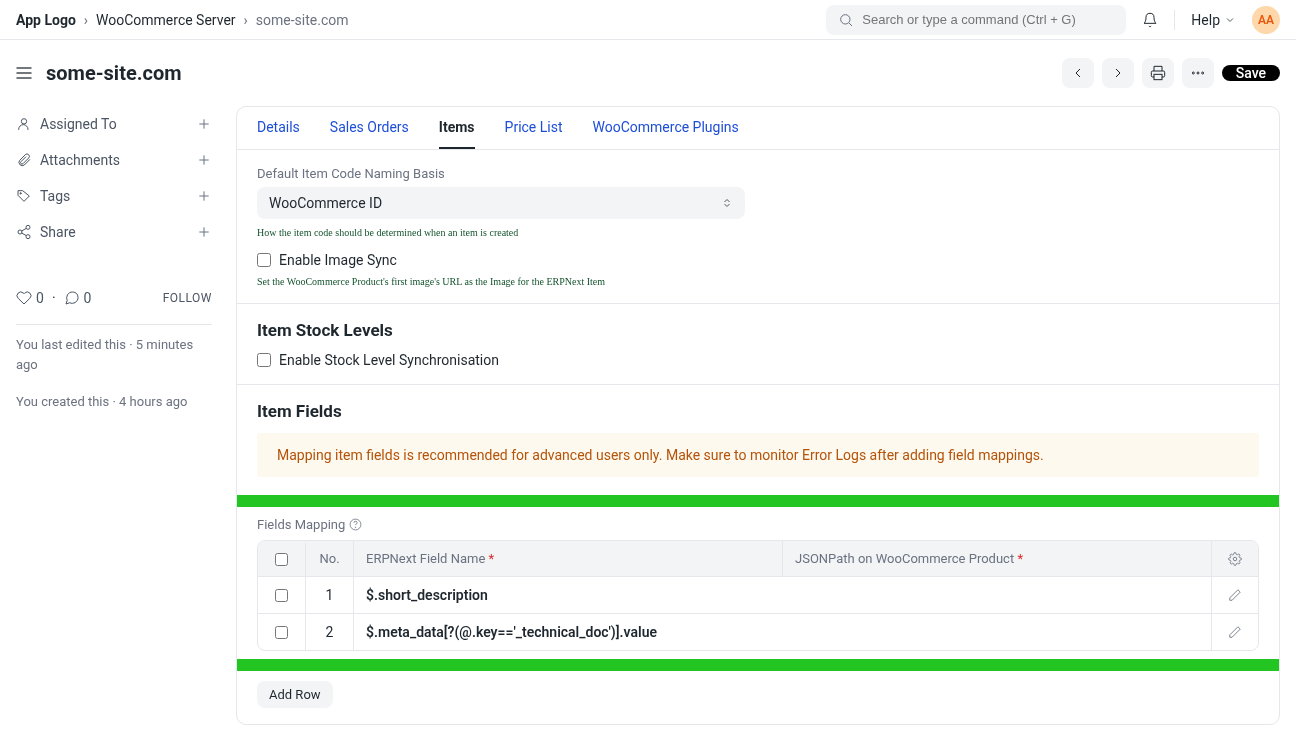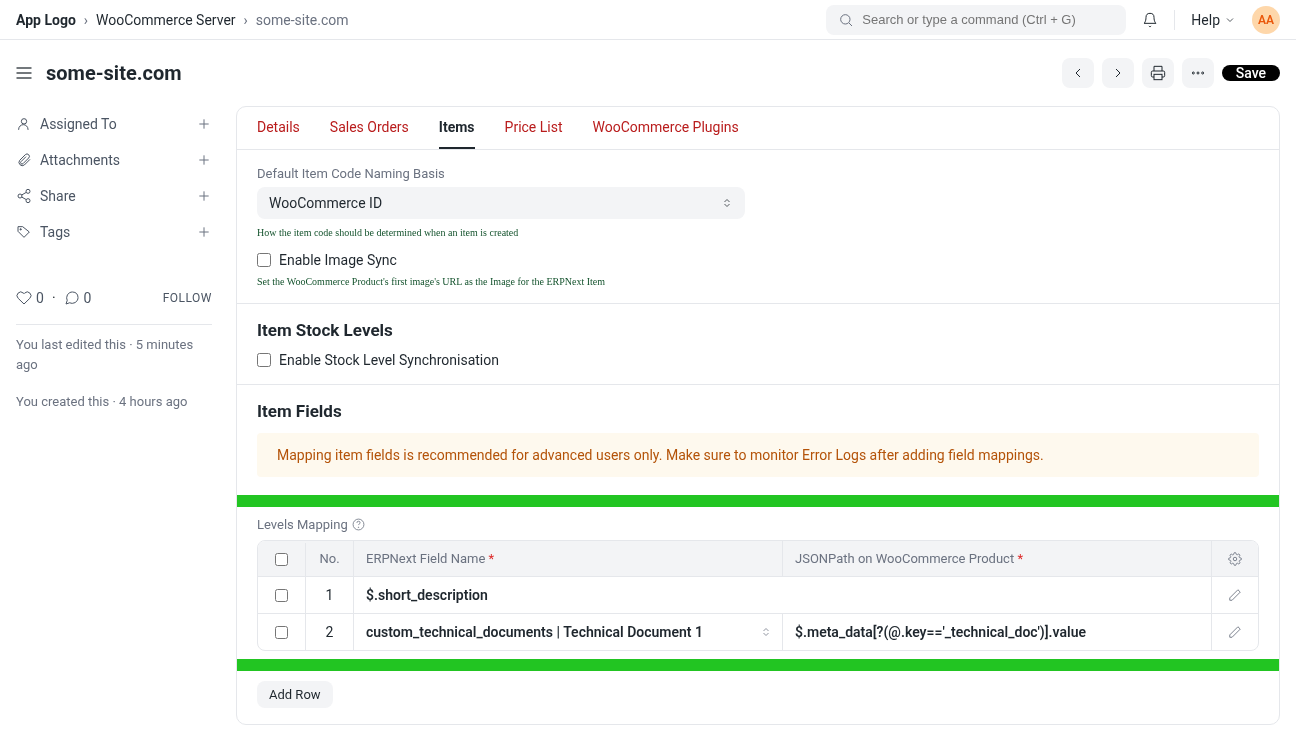--- a/index.html
+++ b/index.html
@@ -38,21 +38,21 @@
 .side-divider { height: 32px; }
 .engagement { display: flex; align-items: center; gap: 8px; padding: 8px 0; }
 .eng-item { display: flex; align-items: center; gap: 4px; color: #4b5563; }
 .follow-btn { margin-left: auto; font-size: 12px; letter-spacing: 0.5px; color: #4b5563; cursor: pointer; }
 .hr { border: none; border-top: 1px solid #e5e7eb; margin: 10px 0; }
 .activity { font-size: 13px; color: #6b7280; line-height: 1.5; margin-bottom: 18px; }
 
 
 .content { flex: 1; border: 1px solid #e5e7eb; border-radius: 10px; overflow: hidden; }
 .tabs { display: flex; gap: 30px; padding: 0 20px; border-bottom: 1px solid #e5e7eb; }
-.tab { padding: 12px 0; color: #b91c1c; cursor: pointer; border-bottom: 2px solid transparent; }
+.tab { padding: 12px 0; color: #1d4ed8; cursor: pointer; border-bottom: 2px solid transparent; }
 .tab.active { font-weight: 700; color: #1f272e; border-bottom-color: #1f272e; }
 
 .section { padding: 16px 20px; border-bottom: 1px solid #e5e7eb; }
 .section:last-child { border-bottom: none; }
 .field-label { font-size: 13px; color: #6b7280; margin-bottom: 6px; }
 .select-box { display: flex; align-items: center; justify-content: space-between; background: #f3f4f6; border-radius: 8px; padding: 8px 12px; width: 488px; cursor: pointer; }
 .help-text { font-size: 10px; color: #14532d; margin-top: 8px; font-family: Liberation Serif, serif; }
 .checkbox-row { display: flex; align-items: center; gap: 8px; margin-top: 14px; }
 .checkbox-row input { width: 14px; height: 14px; }
 .section-title { font-size: 17px; font-weight: 700; margin-bottom: 12px; }
@@ -185,42 +185,42 @@
       <span class="side-plus">
           <svg class="isvg" viewBox="0 0 24 24">
             <line x1="12" y1="5" x2="12" y2="19"></line>
             <line x1="5" y1="12" x2="19" y2="12"></line>
           </svg>
         </span>
     </div>
     <div class="side-item">
       <div class="side-item-left">
         <svg class="isvg" viewBox="0 0 24 24">
+            <path d="M20 12l-8 8-9-9V4h7z"></path>
+            <circle cx="7" cy="8" r="1" fill="currentColor"></circle>
+          </svg>
+        <span>Tags</span>
+      </div>
+      <span class="side-plus">
+          <svg class="isvg" viewBox="0 0 24 24">
+            <line x1="12" y1="5" x2="12" y2="19"></line>
+            <line x1="5" y1="12" x2="19" y2="12"></line>
+          </svg>
+        </span>
+    </div>
+    <div class="side-item">
+      <div class="side-item-left">
+        <svg class="isvg" viewBox="0 0 24 24">
             <circle cx="18" cy="5" r="3"></circle>
             <circle cx="6" cy="12" r="3"></circle>
             <circle cx="18" cy="19" r="3"></circle>
             <line x1="8.5" y1="10.5" x2="15.5" y2="6.5"></line>
             <line x1="8.5" y1="13.5" x2="15.5" y2="17.5"></line>
           </svg>
         <span>Share</span>
-      </div>
-      <span class="side-plus">
-          <svg class="isvg" viewBox="0 0 24 24">
-            <line x1="12" y1="5" x2="12" y2="19"></line>
-            <line x1="5" y1="12" x2="19" y2="12"></line>
-          </svg>
-        </span>
-    </div>
-    <div class="side-item">
-      <div class="side-item-left">
-        <svg class="isvg" viewBox="0 0 24 24">
-            <path d="M20 12l-8 8-9-9V4h7z"></path>
-            <circle cx="7" cy="8" r="1" fill="currentColor"></circle>
-          </svg>
-        <span>Tags</span>
       </div>
       <span class="side-plus">
           <svg class="isvg" viewBox="0 0 24 24">
             <line x1="12" y1="5" x2="12" y2="19"></line>
             <line x1="5" y1="12" x2="19" y2="12"></line>
           </svg>
         </span>
     </div>
     <div class="side-divider"></div>
     <div class="engagement">
@@ -277,21 +277,21 @@
         <span>Enable Stock Level Synchronisation</span>
       </div>
     </div>
 
     <div class="section" style="border-bottom:none">
       <div class="section-title">Item Fields</div>
       <div class="alert">Mapping item fields is recommended for advanced users only. Make sure to monitor Error Logs after adding field mappings.</div>
 
       <div class="highlight">
         <div class="table-label">
-          <span>Levels Mapping</span>
+          <span>Fields Mapping</span>
           <svg class="isvg" style="width:13px;height:13px;color:#6b7280" viewBox="0 0 24 24">
               <circle cx="12" cy="12" r="10"></circle>
               <path d="M9 9a3 3 0 0 1 6 0c0 2-3 2-3 4"></path>
               <circle cx="12" cy="17" r="0.5" fill="currentColor"></circle>
             </svg>
         </div>
         <div class="table">
           <div class="thead">
             <div class="th col-check">
                 <input type="checkbox" style="">
@@ -317,29 +317,20 @@
                 <svg class="isvg" style="width:14px;height:14px;color:#6b7280" viewBox="0 0 24 24">
                     <path d="M17 3l4 4L7 21H3v-4z"></path>
                   </svg>
               </div>
             </div>
             <div class="trow">
               <div class="td col-check">
                   <input type="checkbox" style="">
                 </div>
               <div class="td col-no">2</div>
-              <div class="td col-field">
-                <span>custom_technical_documents | Technical Document 1</span>
-                <span class="sort-icon">
-                  <svg class="isvg" style="width:12px;height:12px" viewBox="0 0 24 24">
-                      <polyline points="7 10 12 5 17 10"></polyline>
-                      <polyline points="7 14 12 19 17 14"></polyline>
-                    </svg>
-                </span>
-              </div>
               <div class="td col-json">$.meta_data[?(@.key=='_technical_doc')].value</div>
               <div class="td col-action">
                 <svg class="isvg" style="width:14px;height:14px;color:#6b7280" viewBox="0 0 24 24">
                     <path d="M17 3l4 4L7 21H3v-4z"></path>
                   </svg>
               </div>
             </div>
           </div>
         </div>
       </div>

